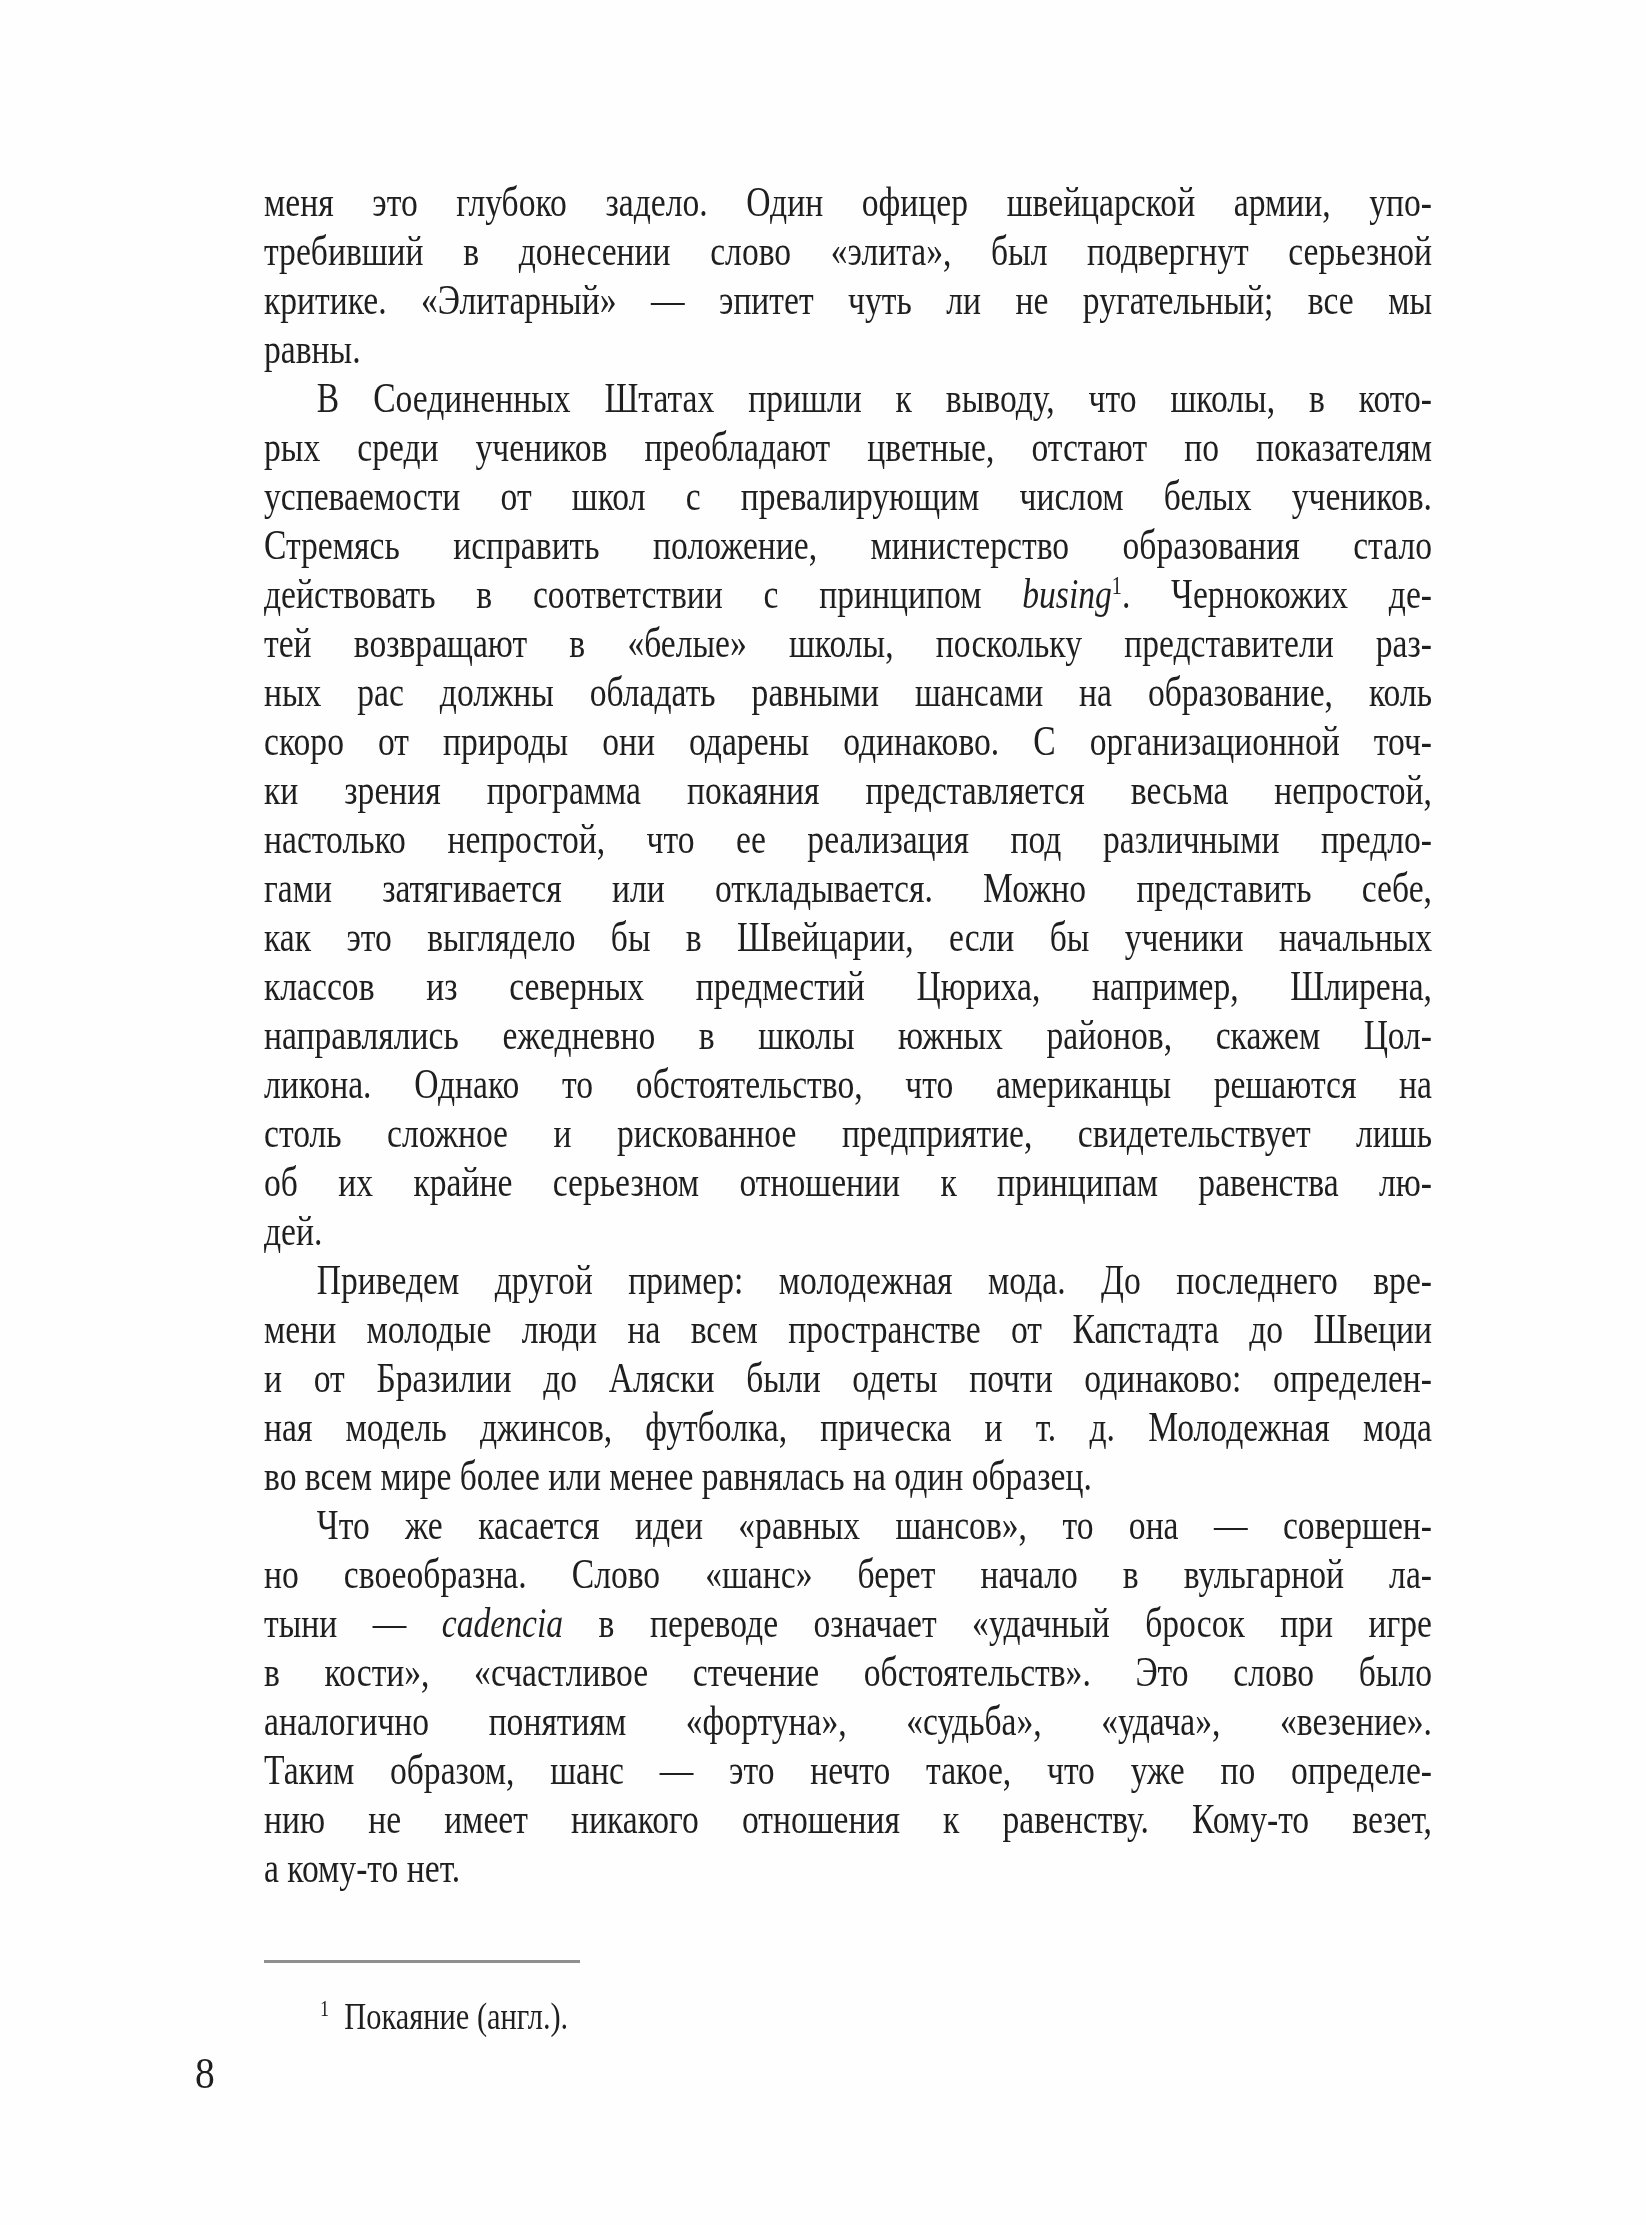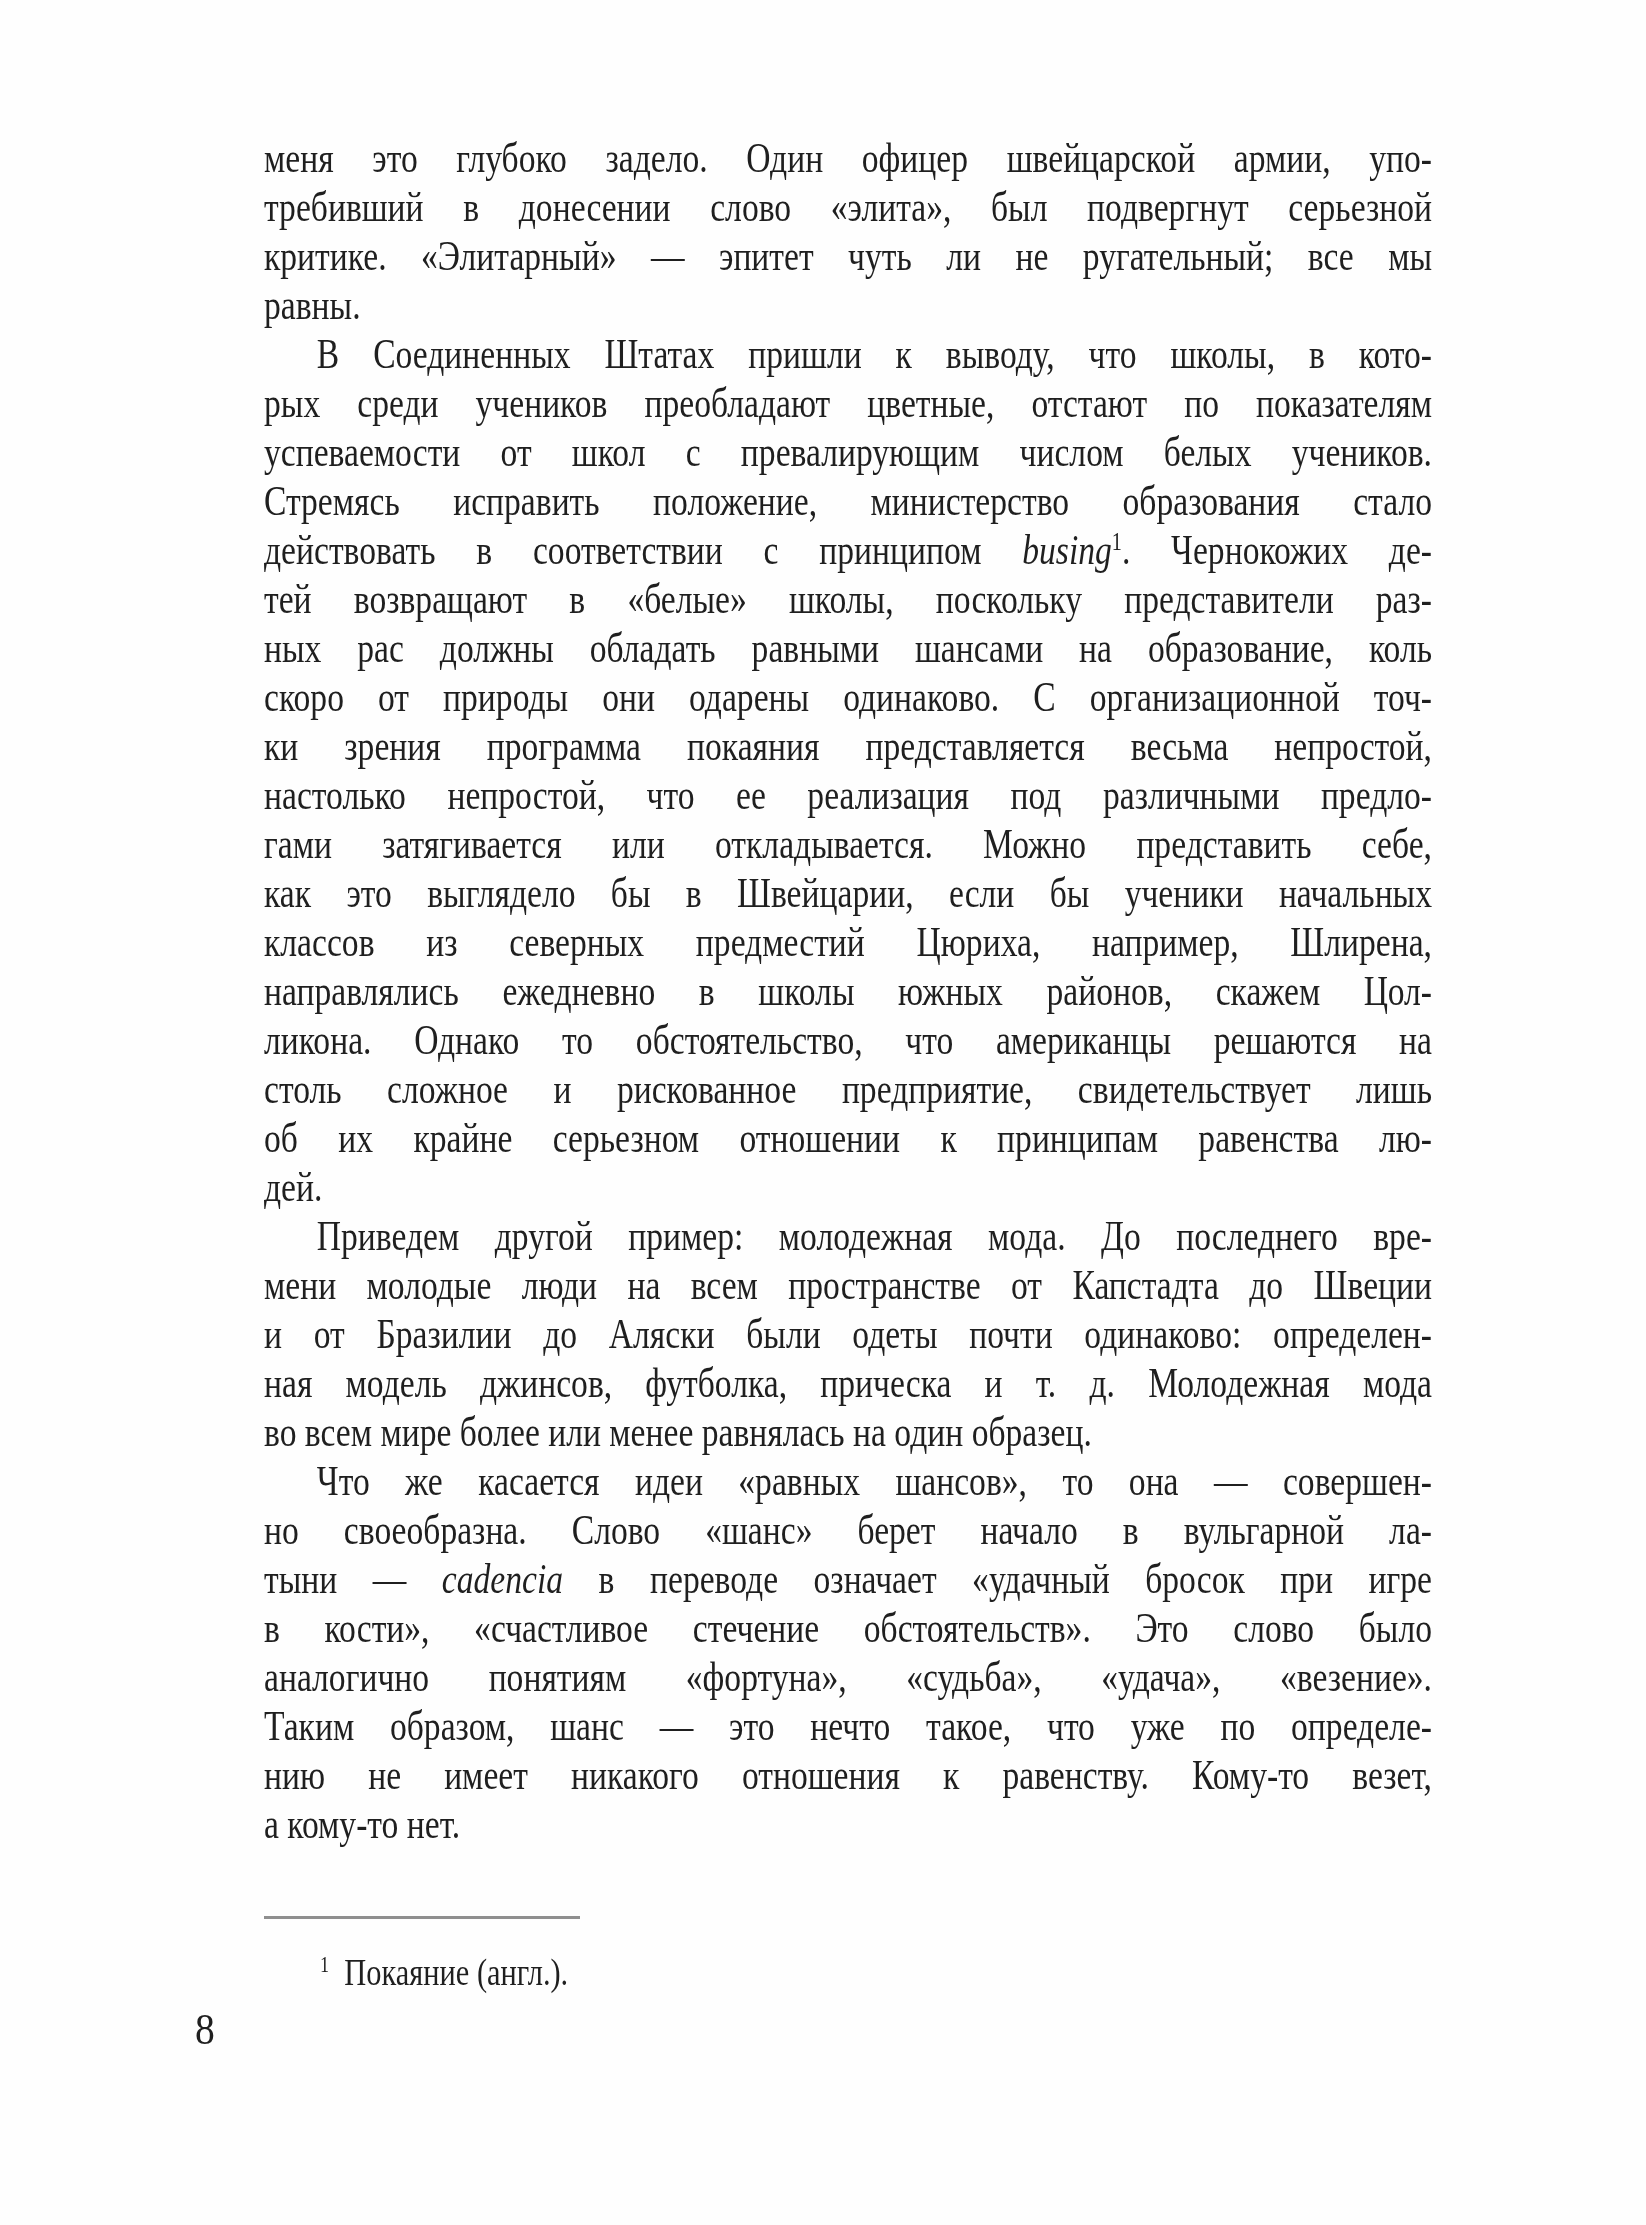--- a/index.html
+++ b/index.html
@@ -4,21 +4,21 @@
 <style>
   html, body { margin: 0; padding: 0; }
   body {
     width: 1647px; height: 2226px;
     background: #fefefe;
     position: relative;
     font-family: "Liberation Serif", "DejaVu Serif", serif;
     color: #1f1f1f;
     overflow: hidden;
   }
-  .page { position: absolute; inset: 0; }
+  .page { position: absolute; inset: 0; margin-top: 44px; }
 
   
   .textblock {
     position: absolute; left: 264px; top: 134px; width: 1460px;
     transform: scaleX(0.8); transform-origin: 0 0;
     font-size: 42px; line-height: 49px;
     text-rendering: optimizeLegibility;
   }
   .line { height: 49px; overflow: hidden; white-space: normal; }
   .line.j { text-align: justify; }

